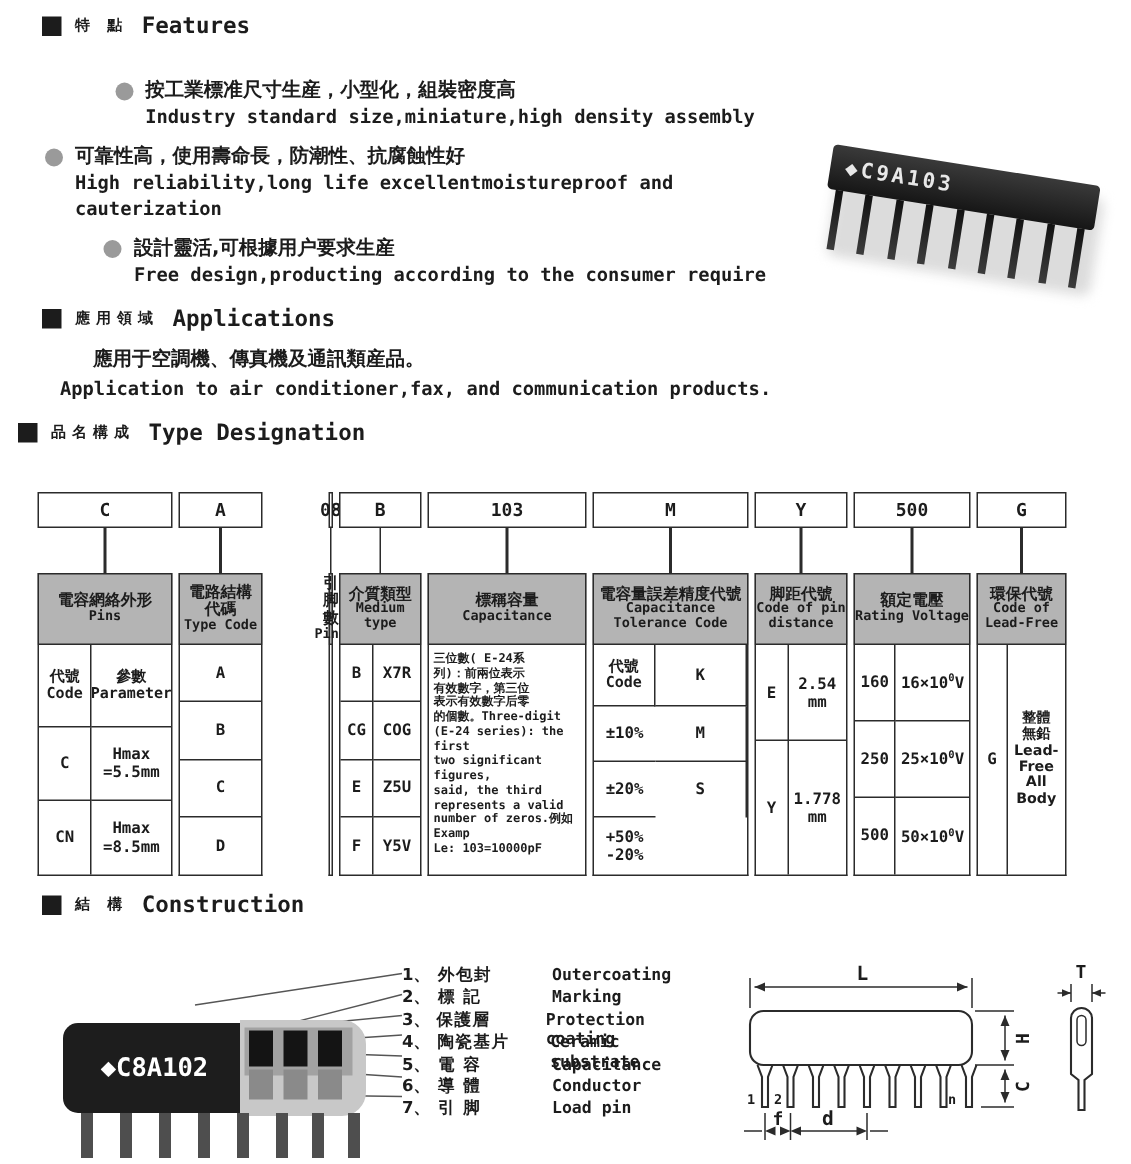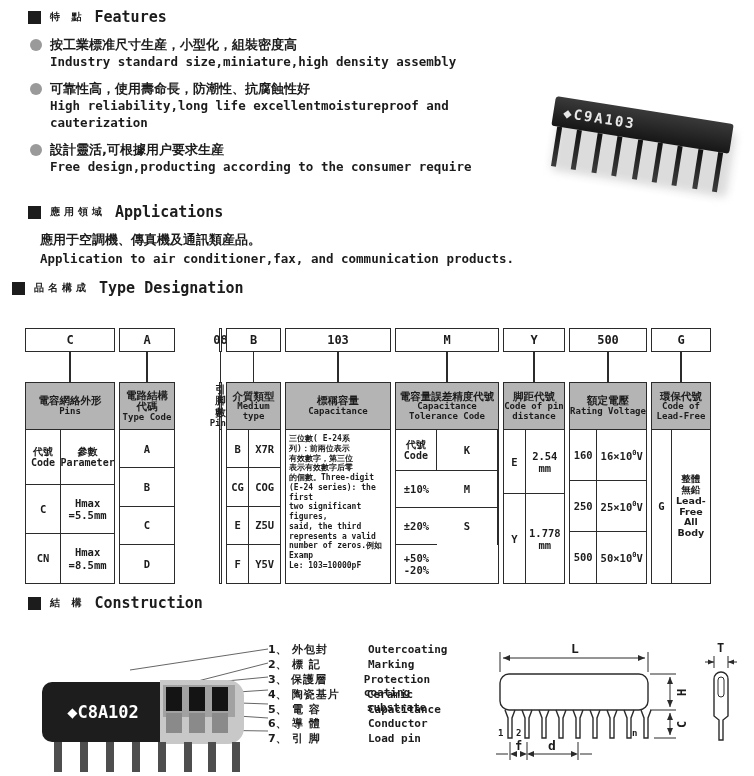--- a/index.html
+++ b/index.html
@@ -68,21 +68,21 @@
 <body>
 
 <div id="page">
 
   <div class="h abs" style="left:28px;top:8px;">
     <span class="sq"></span>
     <span class="hzh">特 點</span>
     <span class="hen">Features</span>
   </div>
 
-  <div class="feat abs" style="left:30px;top:36px;width:520px;">
+  <div class="feat abs" style="left:30px;top:52px;width:520px;align-items:center;">
     <div class="fitem">
       <span class="fdot"></span>
       <div class="fzh">按工業標准尺寸生産，小型化，組裝密度高</div>
       <div class="fen">Industry standard size,miniature,high density assembly</div>
     </div>
     <div class="fitem">
       <span class="fdot"></span>
       <div class="fzh">可靠性高，使用壽命長，防潮性、抗腐蝕性好</div>
       <div class="fen">High reliability,long life excellentmoistureproof and cauterization</div>
     </div>
@@ -109,21 +109,21 @@
         <span class="ppin"></span>
         <span class="ppin"></span>
     </div>
   </div>
 
   <div class="h abs" style="left:28px;top:203px;">
     <span class="sq"></span>
     <span class="hzh">應用領域</span>
     <span class="hen">Applications</span>
   </div>
-  <div class="abs fzh" style="left:40px;top:231px;">應用于空調機、傳真機及通訊類産品。</div>
+  <div class="abs fzh" style="left:62px;top:231px;">應用于空調機、傳真機及通訊類産品。</div>
   <div class="abs fen" style="left:40px;top:250px;">Application to air conditioner,fax, and communication products.</div>
 
   <div class="h abs" style="left:12px;top:279px;">
     <span class="sq"></span>
     <span class="hzh">品名構成</span>
     <span class="hen">Type Designation</span>
   </div>
 
   <div class="tcol" style="left:25px;width:90px;">
     <div class="codebox">C</div>

